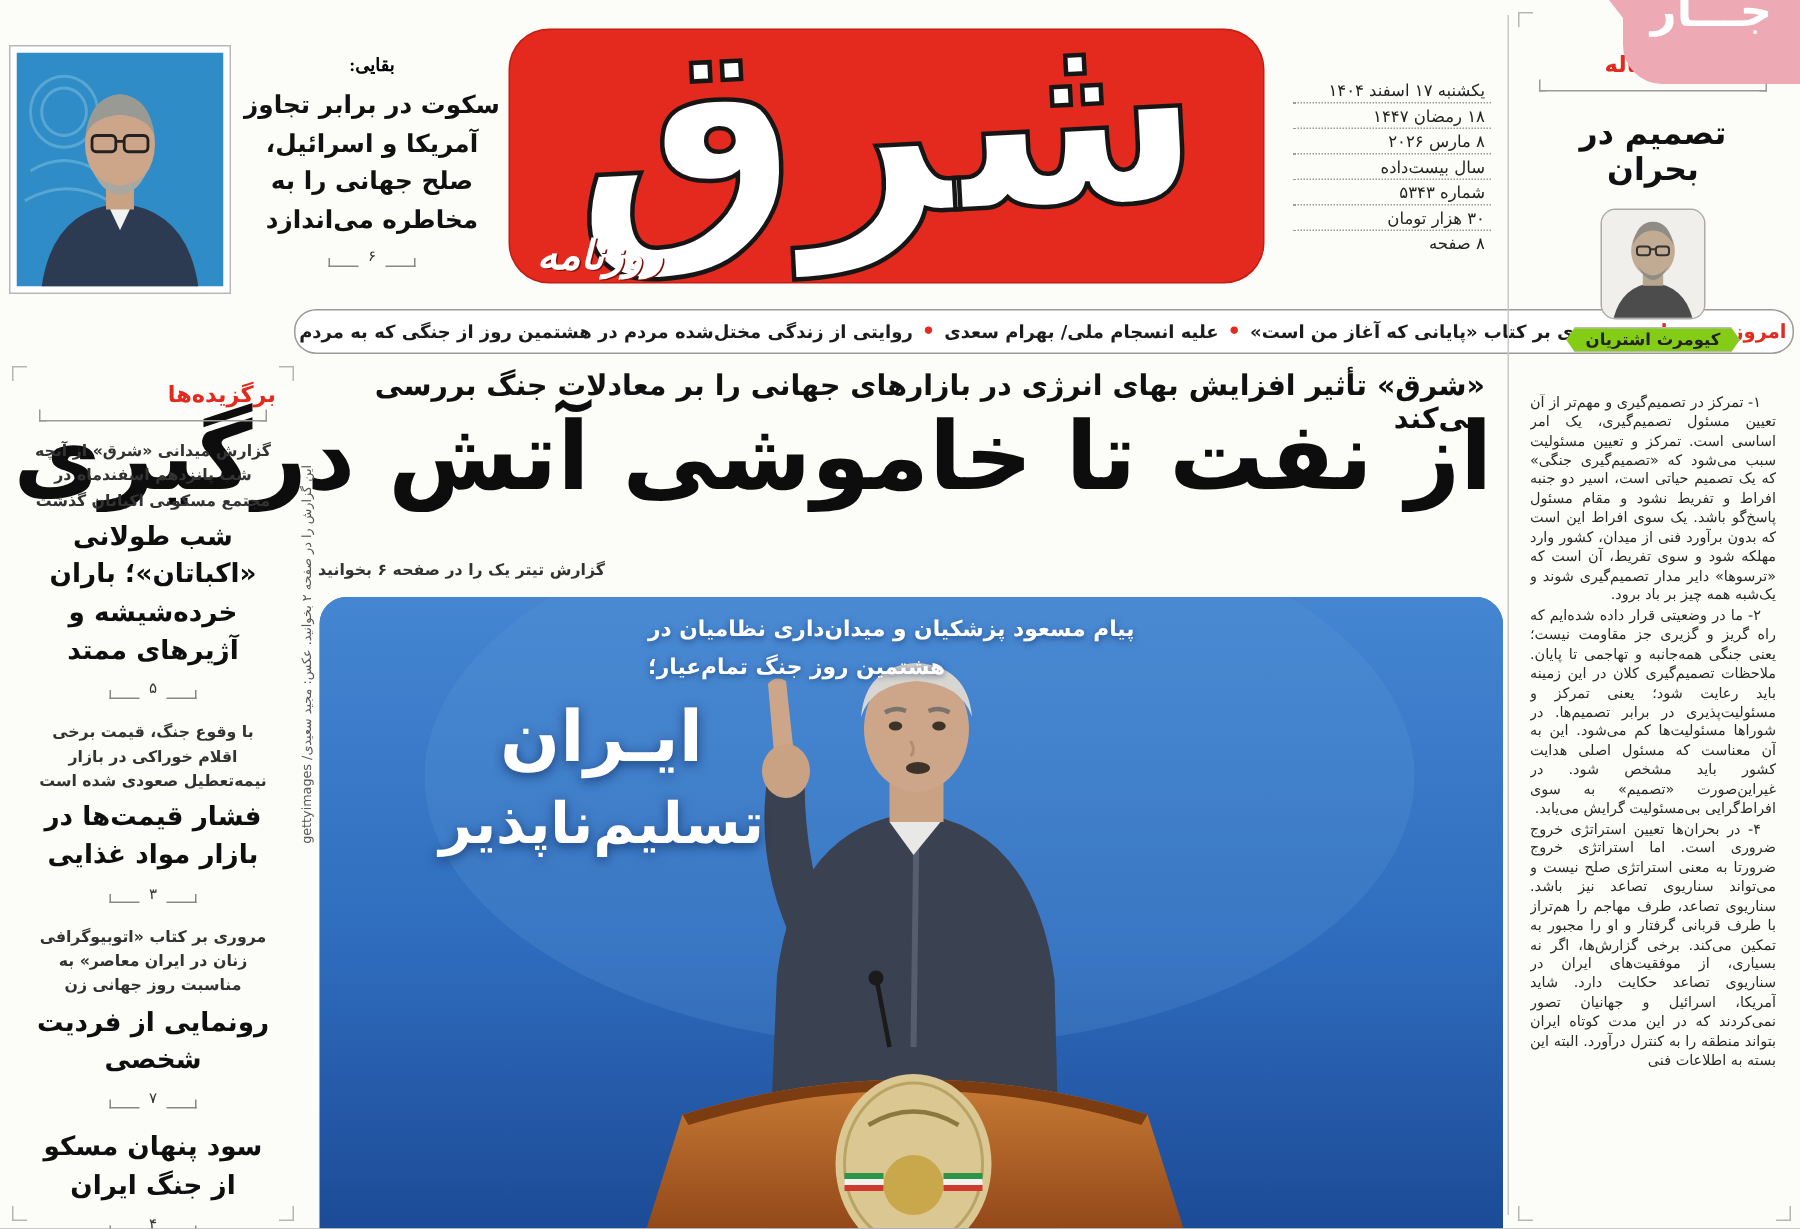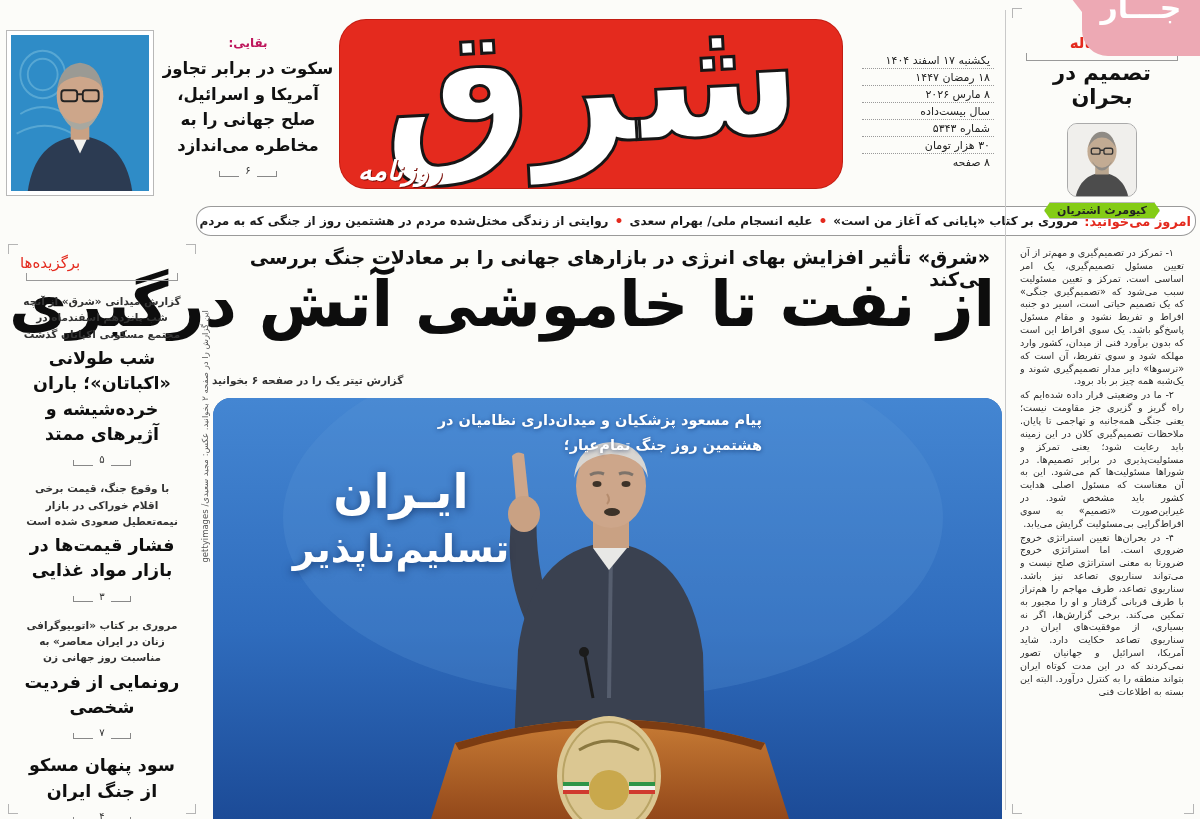--- a/index.html
+++ b/index.html
@@ -22,34 +22,34 @@
   .frame-corner{ position:absolute; width:10px; height:10px; border:1px solid #b5b5b5;}
   .fc-tr{ top:0; right:0; border-left:none; border-bottom:none;}
   .fc-tl{ top:0; left:0; border-right:none; border-bottom:none;}
   .fc-br{ bottom:0; right:0; border-left:none; border-top:none;}
   .fc-bl{ bottom:0; left:0; border-right:none; border-top:none;}
   .vrule{ position:absolute; top:10px; left:1005px; width:1px; height:800px; background:#c9c9c9;}
   .section-head{ text-align:center; color:#e42a1e; font-weight:bold; font-size:15px; margin-top:16px;}
   .head-line{ position:relative; height:6px; border-bottom:1px solid #999; margin:3px 6px 0 6px;}
   .head-line::before,.head-line::after{content:""; position:absolute; bottom:-1px; width:4px; height:7px; border:1px solid #999; border-top:none;}
   .head-line::before{right:0; border-left:none;} .head-line::after{left:0; border-right:none;}
-  .editorial-title{ text-align:center; font-size:21px; font-weight:bold; color:#111;}
+  .editorial-title{ text-align:center; font-size:21px; font-weight:bold; margin-top:16px; color:#111;}
   .author-wrap{ display:flex; flex-direction:column; align-items:center; margin-top:14px;}
   .author-photo{ width:70px; height:74px; border:1px solid #aaa; border-radius:10px; overflow:hidden; background:#efefec;}
   .author-name{ margin-top:5px; font-size:11px; font-weight:bold; color:#222;
     border:1px solid #bbb; padding:1px 12px; clip-path:polygon(0 50%,6px 0,calc(100% - 6px) 0,100% 50%,calc(100% - 6px) 100%,6px 100%);
     background:#84cc16;}
   .editorial-body{ margin-top:28px; font-size:9.6px; line-height:1.34; text-align:justify; color:#2a2a2a; overflow:hidden; height:545px;}
   .editorial-body p{ text-indent:10px; margin-bottom:1px;}
   
   .spokesman{ position:absolute; top:30px; right:auto; left:6px; width:148px; height:166px;
     border:1px solid #b8b8b8; background:#fff; padding:4px;}
   .spokesman svg{ width:100%; height:100%; display:block;}
   .top-quote{ position:absolute; top:36px; left:158px; width:180px; text-align:center;}
-  .top-quote .speaker{ font-size:12px; font-weight:bold; color:#be185d;}
+  .top-quote .speaker{ font-size:12px; font-weight:bold; color:#000000;font-family:Liberation Serif, serif;}
   .top-quote .qtext{ margin-top:6px; font-size:16.5px; font-weight:600; line-height:1.55; color:#111;}
   .pagemark{ display:flex; align-items:center; justify-content:center; margin-top:10px;}
   .pm-line{ width:20px; height:6px; border-bottom:1px solid #888;}
   .pm-line.l{ border-right:1px solid #888;} .pm-line.r{ border-left:1px solid #888;}
   .pm-num{ font-size:10px; color:#333; padding:0 6px; transform:translateY(-3px);}
   .logo-box{ position:absolute; top:20px; left:340px; width:502px; height:168px; background:#e42a1e;
     border-radius:26px; box-shadow:0 0 0 1px #c21d13;}
   .logo-text{ position:absolute; width:100%; top:-28px; text-align:center; font-size:168px; font-weight:bold;
     color:#fff; transform:rotate(-3deg); -webkit-text-stroke:3px #161616; text-stroke:3px #161616; line-height:1.1;}
   .logo-tagline{ position:absolute; left:18px; bottom:2px; color:#fff; font-size:27px; font-style:italic; font-weight:bold;
@@ -66,31 +66,31 @@
   .today-bar .dot{ color:#e42a1e; font-size:14px; font-weight:bold;}
   
   .lead-kicker{ position:absolute; top:246px; right:210px; width:790px; text-align:right; font-size:19px; font-weight:bold; color:#111;}
   .headline{ position:absolute; top:268px; right:205px; width:800px; text-align:center;
     font-size:63px; font-weight:900; color:#0d0d0d; white-space:nowrap; letter-spacing:-1px;}
   .lead-note{ position:absolute; top:374px; left:212px; font-size:10.5px; font-weight:bold; color:#333;}
   
   .main-photo{ position:absolute; top:398px; right:198px; left:213px; width:789px; height:421px;
     border-radius:18px 18px 0 0; overflow:hidden; background:#2b62ae;}
   .main-photo svg{ position:absolute; inset:0; width:100%; height:100%;}
-  .photo-kicker{ position:absolute; top:10px; right:240px; width:330px; text-align:right;
+  .photo-kicker{ position:absolute; top:10px; right:240px; width:330px; text-align:left;
     color:#fff; font-size:14.5px; font-weight:bold; line-height:1.7; text-shadow:0 1px 4px rgba(0,30,80,.55);}
   .photo-overlay{ position:absolute; top:66px; left:48px; width:280px; text-align:center; color:#fff;
     text-shadow:0 2px 8px rgba(0,25,70,.6);}
   .photo-overlay .l1{ font-size:47px; font-weight:900; letter-spacing:4px;}
   .photo-overlay .l2{ font-size:38px; font-weight:900; margin-top:8px;}
   .photo-credit{ position:absolute; top:560px; left:200px; transform:rotate(-90deg); transform-origin:left top;
     font-size:8.5px; color:#555; white-space:nowrap; width:250px; text-align:left;}
   
   .highlights{ position:absolute; top:244px; right:auto; left:8px; width:188px; height:570px; padding:10px 12px 0 12px;}
-  .hl-head{ text-align:left; color:#e42a1e; font-weight:normal; font-size:15px; letter-spacing:1px;}
+  .hl-head{ text-align:right; color:#e42a1e; font-weight:bold; font-size:15px; letter-spacing:1px;}
   .hl-item{ margin-top:12px; text-align:center;}
   .hl-kicker{ font-size:10.5px; font-weight:600; color:#333; line-height:1.55;}
   .hl-title{ font-size:17.5px; font-weight:900; color:#0f0f0f; line-height:1.45; margin-top:4px;}
 </style>
 </head>
 <body>
 
 <div class="page">
 
   <div class="spokesman">

